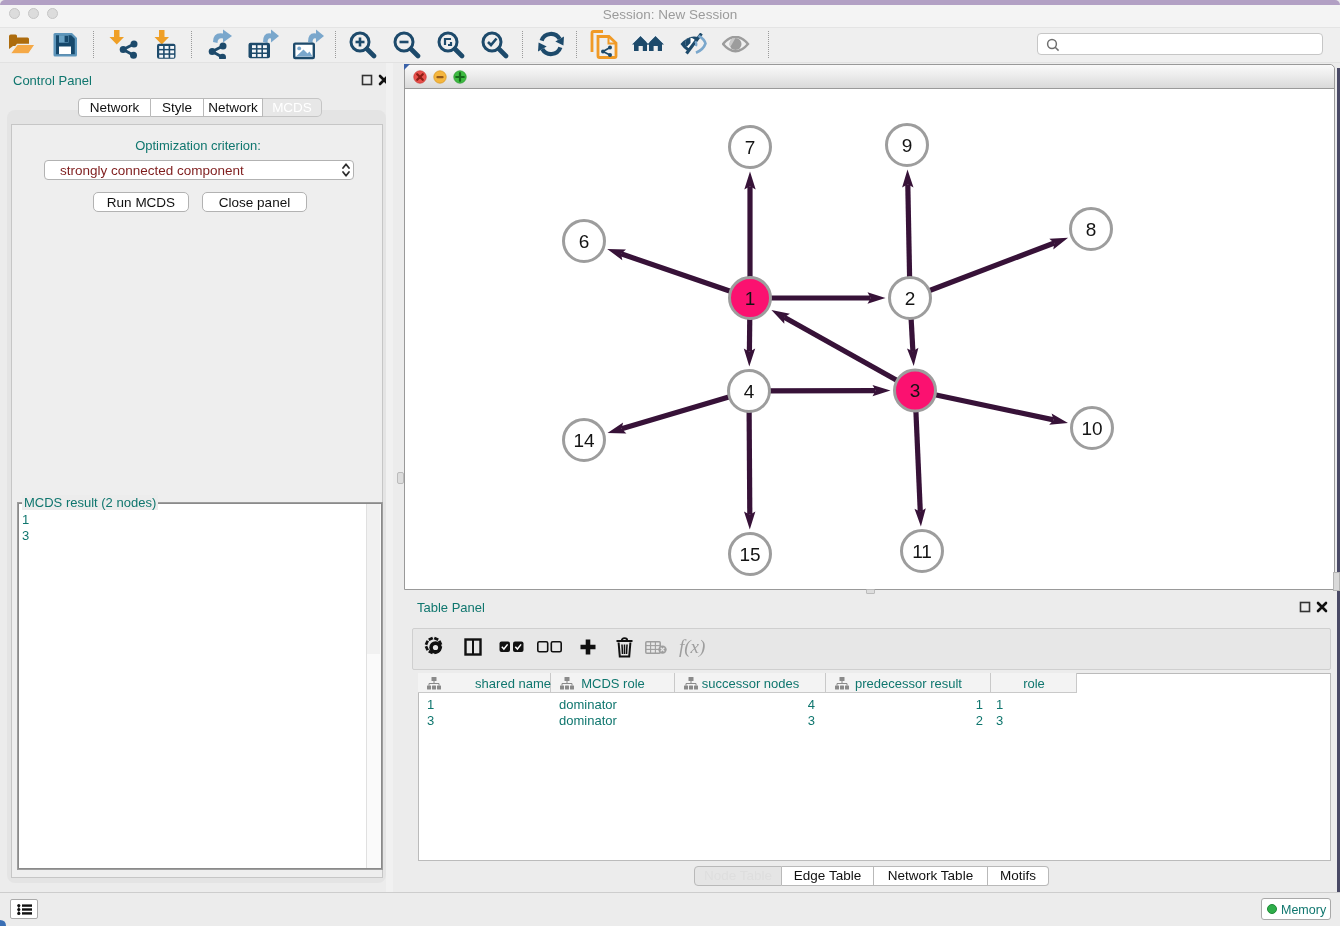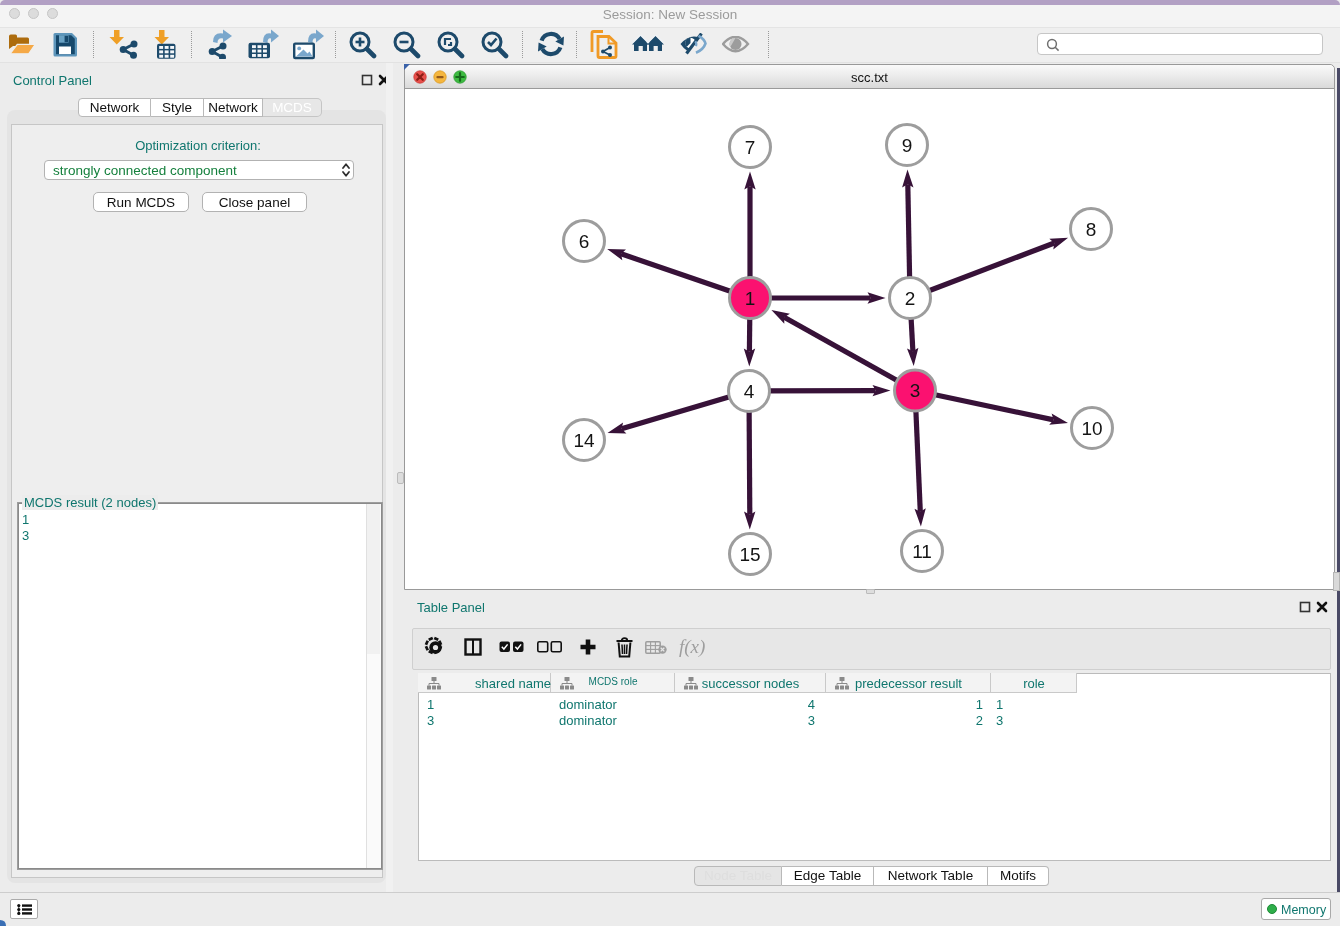--- a/index.html
+++ b/index.html
@@ -158,41 +158,40 @@
 
 <div class="abs" style="left:7px;top:110px;width:379px;height:773px;background:#e4e4e4;border-radius:8px;"></div>
 <div class="abs" style="left:11px;top:124px;width:372px;height:754px;background:#eeeeee;border:1px solid #c6c6c6;"></div>
 
 <div class="abs" style="left:78px;top:98px;width:73px;height:19px;background:#ffffff;border:1px solid #b9b9b9;border-radius:4px 0 0 4px;font-size:13.5px;color:#111;text-align:center;line-height:18px;">Network</div>
 <div class="abs" style="left:151px;top:98px;width:53px;height:19px;background:#ffffff;border:1px solid #b9b9b9;border-left:none;font-size:13.5px;color:#111;text-align:center;line-height:18px;">Style</div>
 <div class="abs" style="left:204px;top:98px;width:59px;height:19px;background:#ffffff;border:1px solid #b9b9b9;border-left:none;font-size:13.5px;color:#111;text-align:center;line-height:18px;">Network</div>
 <div class="abs" style="left:263px;top:98px;width:59px;height:19px;background:#e7e7e7;border:1px solid #c5c5c5;border-left:none;border-radius:0 5px 5px 0;font-size:13.5px;color:#ffffff;text-align:center;line-height:18px;">MCDS</div>
 
 <div class="tx" style="left:12px;top:138px;width:372px;text-align:center;">Optimization criterion:</div>
-<div class="abs" style="left:44px;top:160px;width:310px;height:20px;background:#ffffff;border:1px solid #b2b2b2;border-radius:4px;font-size:13.5px;color:#15803d;line-height:19px;padding-left:8px;">strongly connected component</div>
+<div class="abs" style="left:44px;top:160px;width:310px;height:20px;background:#ffffff;border:1px solid #b2b2b2;border-radius:4px;font-size:13.5px;color:#7f1d1d;line-height:19px;padding-left:15px;">strongly connected component</div>
 <svg class="abs" style="left:341px;top:162px;" width="10" height="16" viewBox="0 0 10 16">
     <path d="M2 6 L5 2.2 L8 6 M2 10 L5 13.8 L8 10" fill="none" stroke="#2e2e2e" stroke-width="1.8" stroke-linecap="round" stroke-linejoin="round"></path>
   </svg>
 <div class="abs" style="left:93px;top:192px;width:96px;height:20px;background:#ffffff;border:1px solid #b2b2b2;border-radius:5px;font-size:13.5px;color:#111;text-align:center;line-height:19px;">Run MCDS</div>
 <div class="abs" style="left:202px;top:192px;width:105px;height:20px;background:#ffffff;border:1px solid #b2b2b2;border-radius:5px;font-size:13.5px;color:#111;text-align:center;line-height:19px;">Close panel</div>
 
 <div class="abs" style="left:17px;top:502px;width:366px;height:368px;border:1px solid #9d9d9d;"></div>
 <div class="abs" style="left:18px;top:503px;width:364px;height:366px;background:#ffffff;border:1px solid #8a8a8a;"></div>
 <div class="tx" style="left:22px;top:495px;background:#ececec;padding:0 2px;">MCDS result (2 nodes)</div>
 <div class="tx" style="left:22px;top:512px;">1</div>
 <div class="tx" style="left:22px;top:528px;">3</div>
 <div class="abs" style="left:366px;top:504px;width:15px;height:364px;background:#fafafa;border-left:1px solid #e0e0e0;"></div>
 <div class="abs" style="left:367px;top:504px;width:13px;height:150px;background:#f1f1f1;"></div>
 
 <div class="abs" style="left:386px;top:63px;width:7px;height:830px;background:#f1f1f1;"></div>
 <div class="abs" style="left:397px;top:472px;width:7px;height:12px;background:#ddd;border:1px solid #bbb;border-radius:2px;"></div>
 
 <div class="abs" style="left:404px;top:64px;width:931px;height:526px;border:1px solid #999;border-radius:5px 5px 0 0;background:#ffffff;">
 <div class="abs" style="left:0;top:0;width:929px;height:24px;background:linear-gradient(#fafafa,#e9e9e9 55%,#d9d9d9);border-bottom:1px solid #9a9a9a;border-radius:5px 5px 0 0;"></div>
-<div class="tx" style="left:0;top:5px;width:929px;text-align:center;color:#111;">scc.txt</div>
 <svg class="abs" style="left:8px;top:5px;" width="54" height="14" viewBox="0 0 54 14">
 <circle cx="7" cy="7" r="6.2" fill="#e9504c" stroke="#c93b36" stroke-width="0.8"></circle>
 <path d="M4.2 4.2 L9.8 9.8 M9.8 4.2 L4.2 9.8" stroke="#8c1d15" stroke-width="2.2" stroke-linecap="round"></path>
 <circle cx="27" cy="7" r="6.2" fill="#f5b63e" stroke="#d99b27" stroke-width="0.8"></circle>
 <rect x="23.4" y="5.9" width="7.2" height="2.3" rx="1" fill="#93591b"></rect>
 <circle cx="47" cy="7" r="6.2" fill="#3dbb41" stroke="#2d9b33" stroke-width="0.8"></circle>
 <path d="M47 3.2 L47 10.8 M43.2 7 L50.8 7" stroke="#156a1b" stroke-width="2.2" stroke-linecap="round"></path>
 </svg>
 <svg width="929" height="500" viewBox="0 0 929 500" style="position:absolute;left:0;top:24px;" font-family="Liberation Sans, sans-serif">
       <line x1="345.0" y1="209.0" x2="345.0" y2="97.3" stroke="#371238" stroke-width="5.2"></line>
@@ -330,21 +329,21 @@
 <svg class="abs" style="left:427px;top:677px;" width="14" height="13" viewBox="0 0 14 13">
     <g fill="#8a8a8a">
       <rect x="4.5" y="0" width="5" height="4" rx="0.5"></rect>
       <rect x="0" y="8.5" width="4" height="4" rx="0.5"></rect>
       <rect x="5" y="8.5" width="4" height="4" rx="0.5"></rect>
       <rect x="10" y="8.5" width="4" height="4" rx="0.5"></rect>
     </g>
     <path d="M7 4 L7 6.5 M2 8.5 L2 6.5 L12 6.5 L12 8.5" fill="none" stroke="#8a8a8a" stroke-width="1"></path>
   </svg>
 <div class="abs" style="left:551px;top:673px;width:124px;height:20px;background:#f3f3f3;border-right:1px solid #c9c9c9;border-bottom:1px solid #c9c9c9;"></div>
-<div class="tx" style="left:551px;top:676px;width:124px;text-align:center;font-size:10px;">MCDS role</div>
+<div class="tx" style="left:551px;top:676px;width:124px;text-align:center;font-size:13px;">MCDS role</div>
 <svg class="abs" style="left:560px;top:677px;" width="14" height="13" viewBox="0 0 14 13">
     <g fill="#8a8a8a">
       <rect x="4.5" y="0" width="5" height="4" rx="0.5"></rect>
       <rect x="0" y="8.5" width="4" height="4" rx="0.5"></rect>
       <rect x="5" y="8.5" width="4" height="4" rx="0.5"></rect>
       <rect x="10" y="8.5" width="4" height="4" rx="0.5"></rect>
     </g>
     <path d="M7 4 L7 6.5 M2 8.5 L2 6.5 L12 6.5 L12 8.5" fill="none" stroke="#8a8a8a" stroke-width="1"></path>
   </svg>
 <div class="abs" style="left:675px;top:673px;width:151px;height:20px;background:#f3f3f3;border-right:1px solid #c9c9c9;border-bottom:1px solid #c9c9c9;"></div>

